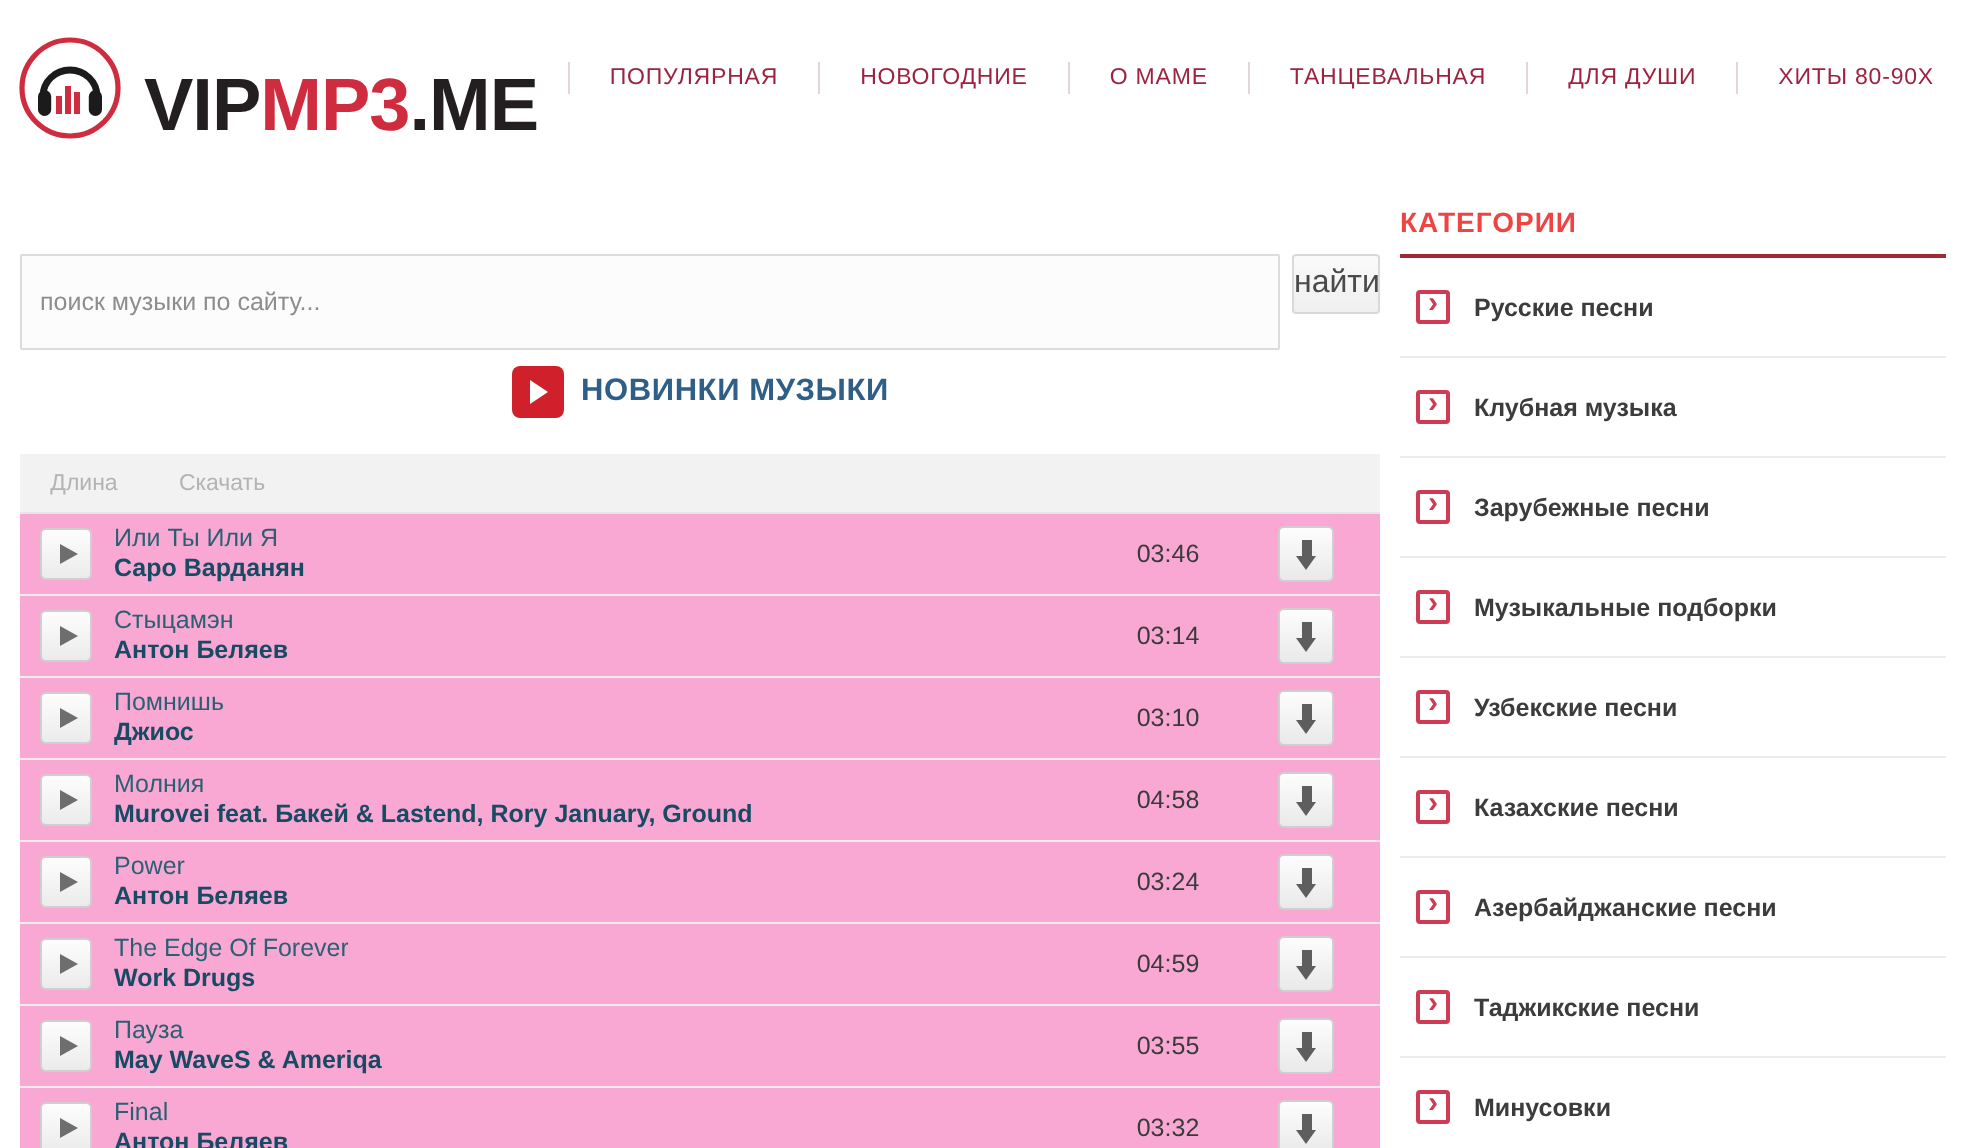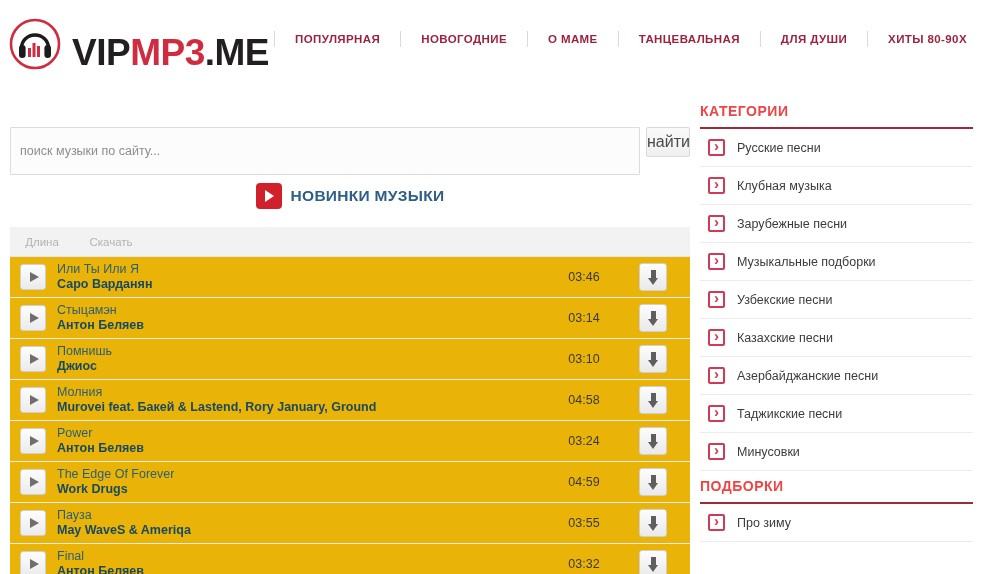--- a/index.html
+++ b/index.html
@@ -50,21 +50,21 @@
 
   .topnav {
     position: absolute;
     right: 8px; top: 31px;
     display: flex;
     align-items: center;
   }
   .topnav a {
     display: block;
     font-size: 11.5px;
-    font-weight: bold;
+    font-weight: normal;
     color: #9c2340;
     text-decoration: none;
     letter-spacing: 0.4px;
     padding: 0 20px;
     white-space: nowrap;
     line-height: 16px;
     border-left: 1px solid #e2d6d9;
   }
   .topnav a:first-child { }
   .topnav a.last { padding-right: 8px; }
@@ -152,21 +152,21 @@
   .tl-head div {
     font-size: 11.5px;
     color: #b3b3b3;
   }
 
   .tl-row {
     display: flex;
     align-items: center;
     height: 41px;
     border-bottom: 1px solid #ededed;
-    background: #eab308;
+    background: #f9a8d4;
   }
   .tl-row .c-name {
     flex: 1 1 auto;
     display: flex;
     align-items: center;
     padding-left: 10px;
     min-width: 0;
   }
   .tl-row .c-len {
     flex: 0 0 64px;
@@ -256,23 +256,24 @@
     padding: 7px 0 8px;
   }
   .sb-rule {
     height: 2px;
     background: #9e2a35;
     margin-bottom: 0;
   }
   .sb-item {
     display: flex;
     align-items: center;
-    height: 38px;
+    height: 50px;
     border-bottom: 1px solid #ececec;
     cursor: pointer;
+    font-weight: bold;
   }
   .sb-icon {
     width: 17px; height: 17px;
     flex: 0 0 17px;
     border: 2px solid #cf3a55;
     border-radius: 2px;
     position: relative;
     margin-left: 8px;
   }
   .sb-icon::after {

